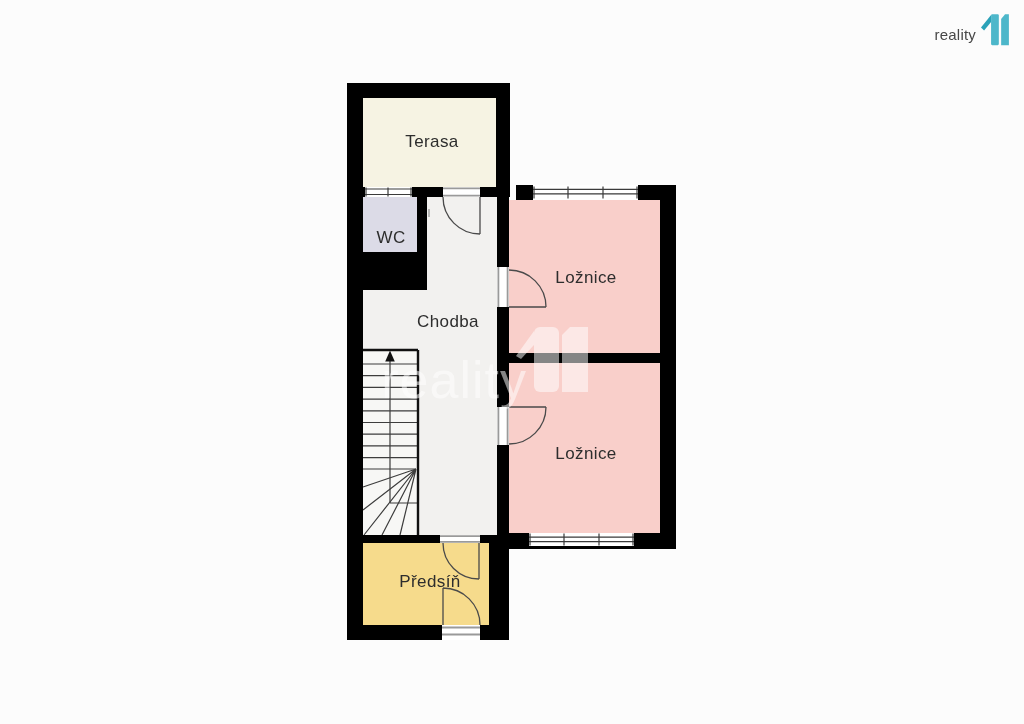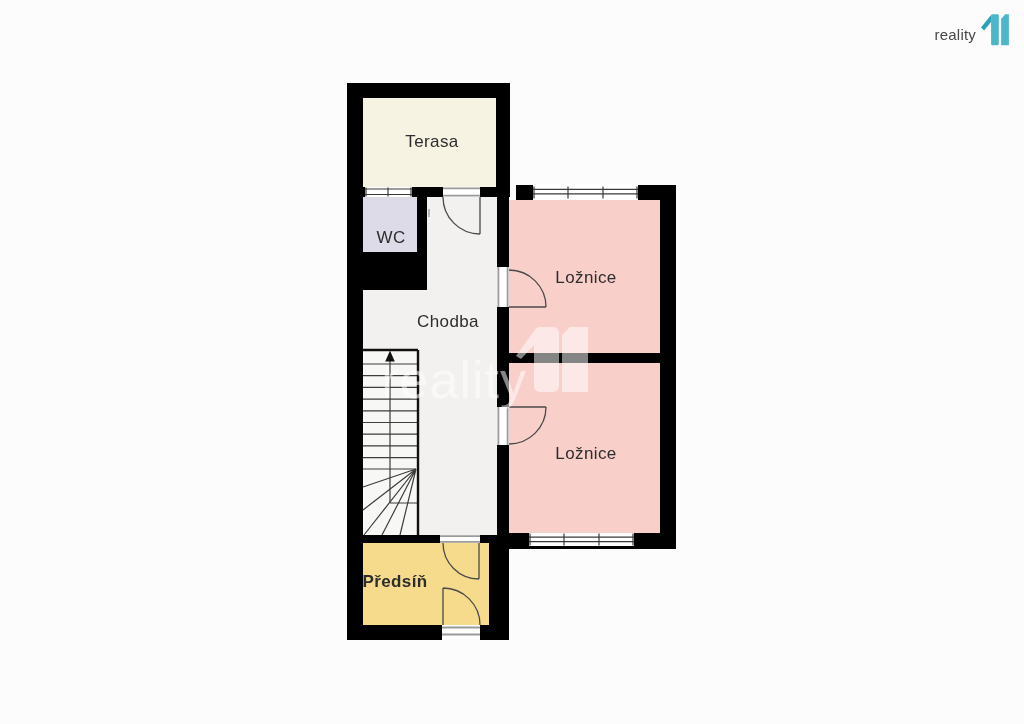--- a/index.html
+++ b/index.html
@@ -118,21 +118,21 @@
     <path d="M443,588 A37,37 0 0 1 480,625 M443,625 L443,588"></path>
     <path d="M429,209 V217" stroke="#888" stroke-width="1.1"></path>
   </g>
 </svg>
 
 <div class="room-label" style="left:432px;top:142px;">Terasa</div>
 <div class="room-label" style="left:391px;top:238px;">WC</div>
 <div class="room-label" style="left:448px;top:322px;">Chodba</div>
 <div class="room-label" style="left:586px;top:278px;">Ložnice</div>
 <div class="room-label" style="left:586px;top:454px;">Ložnice</div>
-<div class="room-label" style="left:395px;top:582px;font-weight:bold;">Předsíň</div>
+<div class="room-label" style="left:430px;top:582px;">Předsíň</div>
 
 <div class="watermark-text">reality</div>
 <svg class="watermark-logo" width="74" height="67" viewBox="0 0 74 67" fill="rgba(255,255,255,0.52)">
   <polygon points="0,30 18,5 18,19 5,33"></polygon>
   <rect x="18" y="1" width="25" height="65" rx="6"></rect>
   <path d="M46,9 L54,1 L72,1 L72,66 L46,66 Z"></path>
 </svg>
 
 <div class="brand">
   <span class="brand-name">reality</span>

